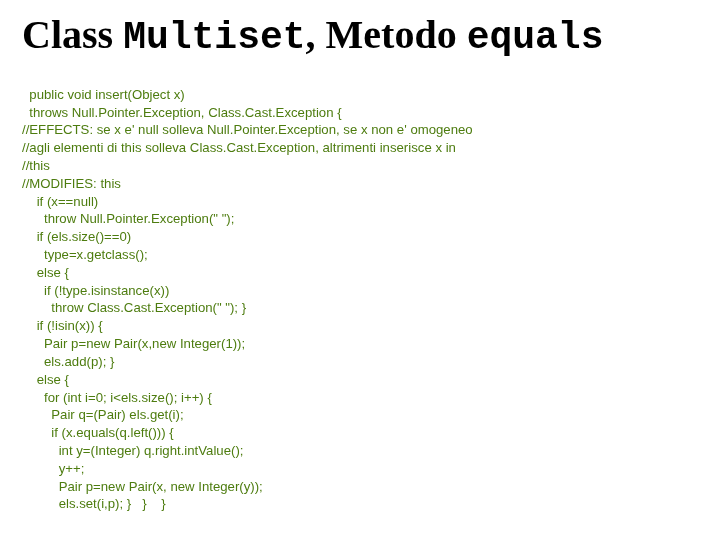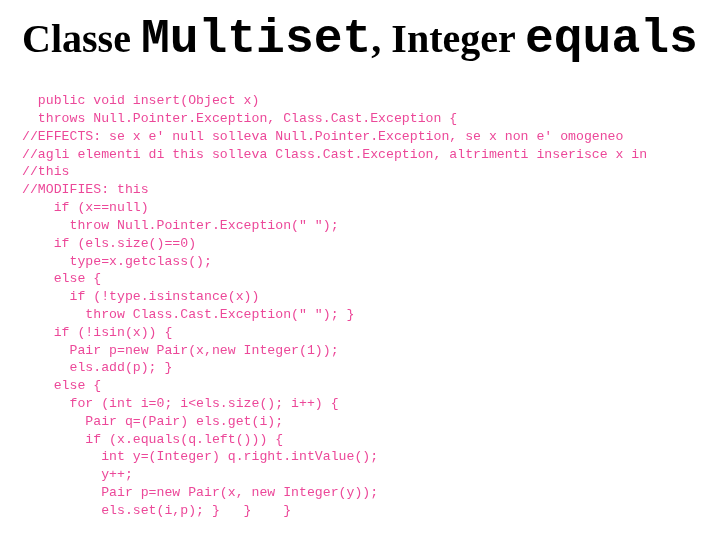--- a/index.html
+++ b/index.html
@@ -21,36 +21,36 @@
     font-size: 40px;
     line-height: 1.05;
     margin: 0 0 10px 0;
     white-space: nowrap;
   }
   .title .serif {
     font-family: "Times New Roman", Times, serif;
   }
   .title .mono {
     font-family: "Courier New", Courier, monospace;
-    font-size: 48px;
+    font-size: 38px;
   }
   .code {
-    font-family: Liberation Mono, monospace;
+    font-family: Liberation Sans, sans-serif;
     font-size: 13.2px;
     line-height: 1.35;
     white-space: pre;
-    color: #ec4899;
+    color: #4d7c0f;
   }
 </style>
 </head>
 <body>
 
 <div class="slide">
   <h1 class="title">
-    <span class="serif">Classe </span><span class="mono">Multiset</span><span class="serif">, Integer </span><span class="mono">equals</span>
+    <span class="serif">Class </span><span class="mono">Multiset</span><span class="serif">, Metodo </span><span class="mono">equals</span>
   </h1>
 
   <div class="code">
 <span>  public void insert(Object x)</span>
 <span>  throws Null.Pointer.Exception, Class.Cast.Exception {</span>
 <span>//EFFECTS: se x e' null solleva Null.Pointer.Exception, se x non e' omogeneo</span>
 <span>//agli elementi di this solleva Class.Cast.Exception, altrimenti inserisce x in</span>
 <span>//this</span>
 <span>//MODIFIES: this</span>
 <span>    if (x==null)</span>

